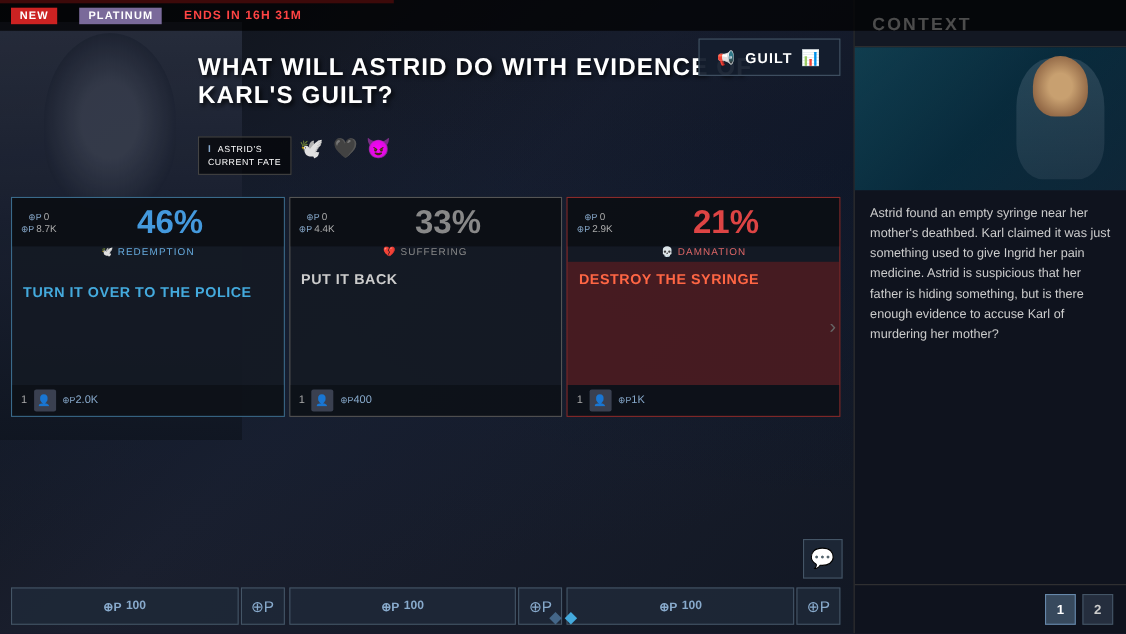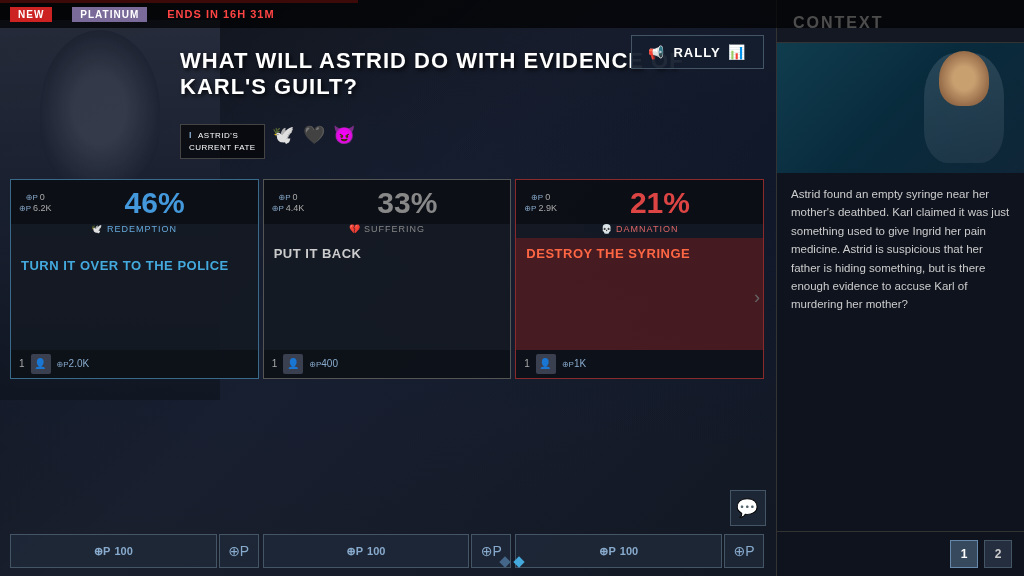--- a/index.html
+++ b/index.html
@@ -508,21 +508,21 @@
 <div class="char-left"></div>
 
 <div class="top-bar">
   <span class="badge-new">NEW</span>
   <span class="badge-platinum">PLATINUM</span>
   <span class="timer-text">ENDS IN 16H 31M</span>
 </div>
 
 <div class="rally-btn">
   <span>📢</span>
-  <span>RALLY</span>
+  <span>GUILT</span>
   <span class="chart-icon">📊</span>
 </div>
 
 <div class="main-content">
 
   <div class="question-area">
     <div class="question-title">WHAT WILL ASTRID DO WITH EVIDENCE OF KARL'S GUILT?</div>
     <div class="fate-row">
       <div class="fate-info-box">
         <span style="color:#88aacc; font-weight:bold;">i</span>
@@ -538,21 +538,21 @@
 
     <div class="choice-card redemption">
       <div class="choice-stats">
         <div class="stat-group">
           <div class="stat-value">
             <span class="ip-icon">⊕P</span>
             <span>0</span>
           </div>
           <div class="stat-value">
             <span class="ip-icon">⊕P</span>
-            <span>6.2K</span>
+            <span>8.7K</span>
           </div>
         </div>
         <div class="percentage blue">46%</div>
       </div>
       <div class="alignment-label blue">
         <span>🕊️</span>
         <span>REDEMPTION</span>
       </div>
       <div class="choice-main-area">
         <div class="choice-title blue">TURN IT OVER TO THE POLICE</div>

